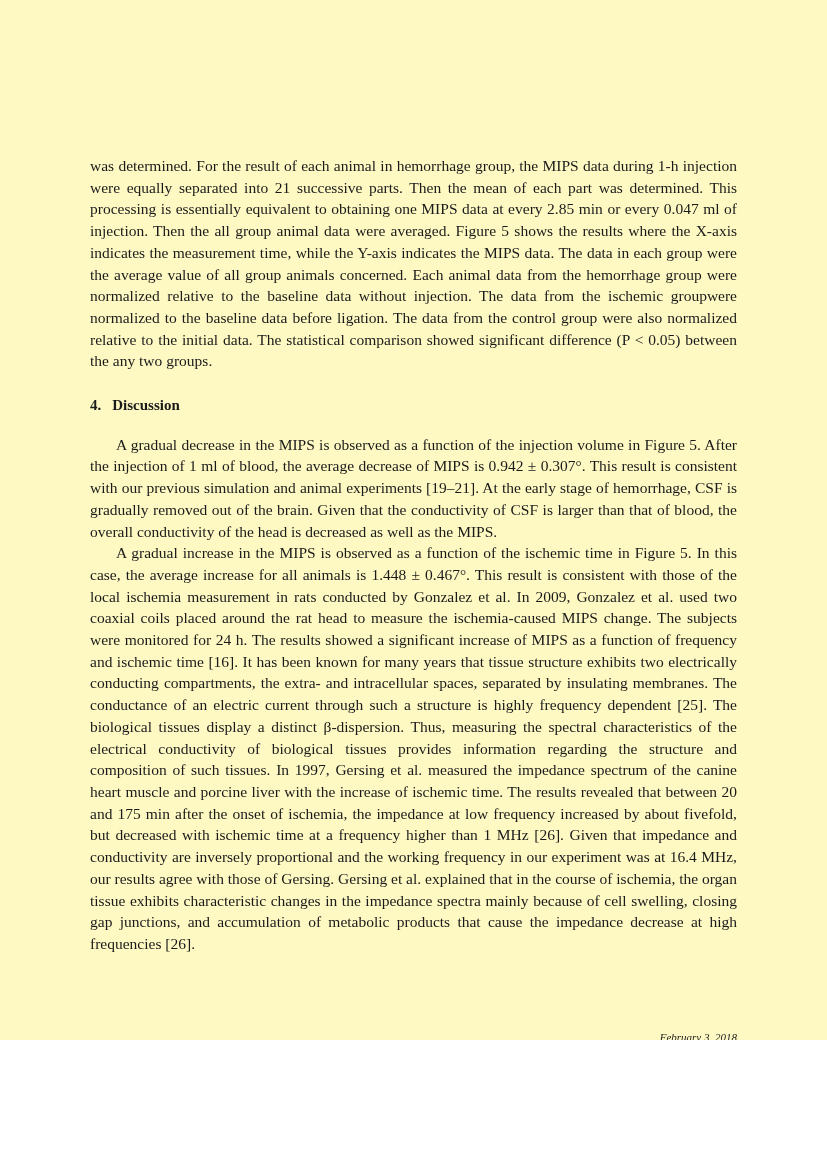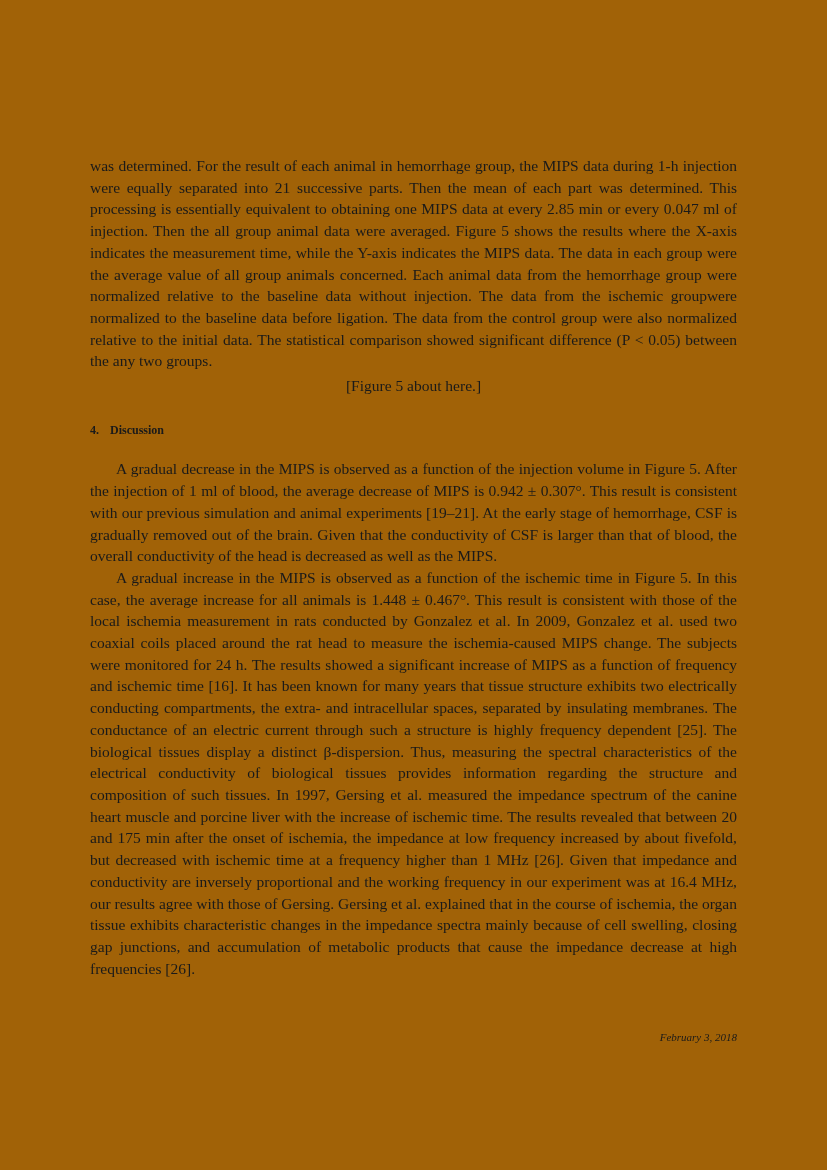--- a/index.html
+++ b/index.html
@@ -3,22 +3,22 @@
 <meta charset="utf-8">
 <style>
   html, body {
     margin: 0;
     padding: 0;
     background: #ffffff;
   }
   .page {
     position: relative;
     width: 827px;
-    height: 1170px;
-    background: #a16207;
+    height: 1040px;
+    background: #fef9c3;
     overflow: hidden;
     font-family: "Liberation Serif", "DejaVu Serif", serif;
     color: #1a1a1a;
   }
   .text-column {
     position: absolute;
     left: 90px;
     top: 155px;
     width: 647px;
     font-size: 15.5px;
@@ -32,21 +32,21 @@
   .para.indented {
     text-indent: 26px;
   }
   .figure-note {
     margin: 3px 0 0 0;
     text-align: center;
   }
   .section-heading {
     margin: 23px 0 17px 0;
     font-weight: bold;
-    font-size: 12px;
+    font-size: 15px;
     line-height: 21.7px;
   }
   .section-heading .sec-num {
     margin-right: 11px;
   }
   .first-discussion {
     margin-top: 7px;
   }
   .footer-date {
     position: absolute;
@@ -60,21 +60,20 @@
 </style>
 </head>
 <body>
 
 <div class="page">
 
   <div class="text-column">
 
     <p class="para">was determined. For the result of each animal in hemorrhage group, the MIPS data during 1-h injection were equally separated into 21 successive parts. Then the mean of each part was determined. This processing is essentially equivalent to obtaining one MIPS data at every 2.85 min or every 0.047 ml of injection. Then the all group animal data were averaged. Figure 5 shows the results where the X-axis indicates the measurement time, while the Y-axis indicates the MIPS data. The data in each group were the average value of all group animals concerned. Each animal data from the hemorrhage group were normalized relative to the baseline data without injection. The data from the ischemic groupwere normalized to the baseline data before ligation. The data from the control group were also normalized relative to the initial data. The statistical comparison showed significant difference (P &lt; 0.05) between the any two groups.</p>
 
-    <p class="para figure-note">[Figure 5 about here.]</p>
 
     <h2 class="section-heading">
       <span class="sec-num">4.</span><span>Discussion</span>
     </h2>
 
     <p class="para indented first-discussion">A gradual decrease in the MIPS is observed as a function of the injection volume in Figure 5. After the injection of 1 ml of blood, the average decrease of MIPS is 0.942 ± 0.307°. This result is consistent with our previous simulation and animal experiments [19–21]. At the early stage of hemorrhage, CSF is gradually removed out of the brain. Given that the conductivity of CSF is larger than that of blood, the overall conductivity of the head is decreased as well as the MIPS.</p>
 
     <p class="para indented">A gradual increase in the MIPS is observed as a function of the ischemic time in Figure 5. In this case, the average increase for all animals is 1.448 ± 0.467°. This result is consistent with those of the local ischemia measurement in rats conducted by Gonzalez et al. In 2009, Gonzalez et al. used two coaxial coils placed around the rat head to measure the ischemia-caused MIPS change. The subjects were monitored for 24 h. The results showed a significant increase of MIPS as a function of frequency and ischemic time [16]. It has been known for many years that tissue structure exhibits two electrically conducting compartments, the extra- and intracellular spaces, separated by insulating membranes. The conductance of an electric current through such a structure is highly frequency dependent [25]. The biological tissues display a distinct β-dispersion. Thus, measuring the spectral characteristics of the electrical conductivity of biological tissues provides information regarding the structure and composition of such tissues. In 1997, Gersing et al. measured the impedance spectrum of the canine heart muscle and porcine liver with the increase of ischemic time. The results revealed that between 20 and 175 min after the onset of ischemia, the impedance at low frequency increased by about fivefold, but decreased with ischemic time at a frequency higher than 1 MHz [26]. Given that impedance and conductivity are inversely proportional and the working frequency in our experiment was at 16.4 MHz, our results agree with those of Gersing. Gersing et al. explained that in the course of ischemia, the organ tissue exhibits characteristic changes in the impedance spectra mainly because of cell swelling, closing gap junctions, and accumulation of metabolic products that cause the impedance decrease at high frequencies [26].</p>
 
   </div>

